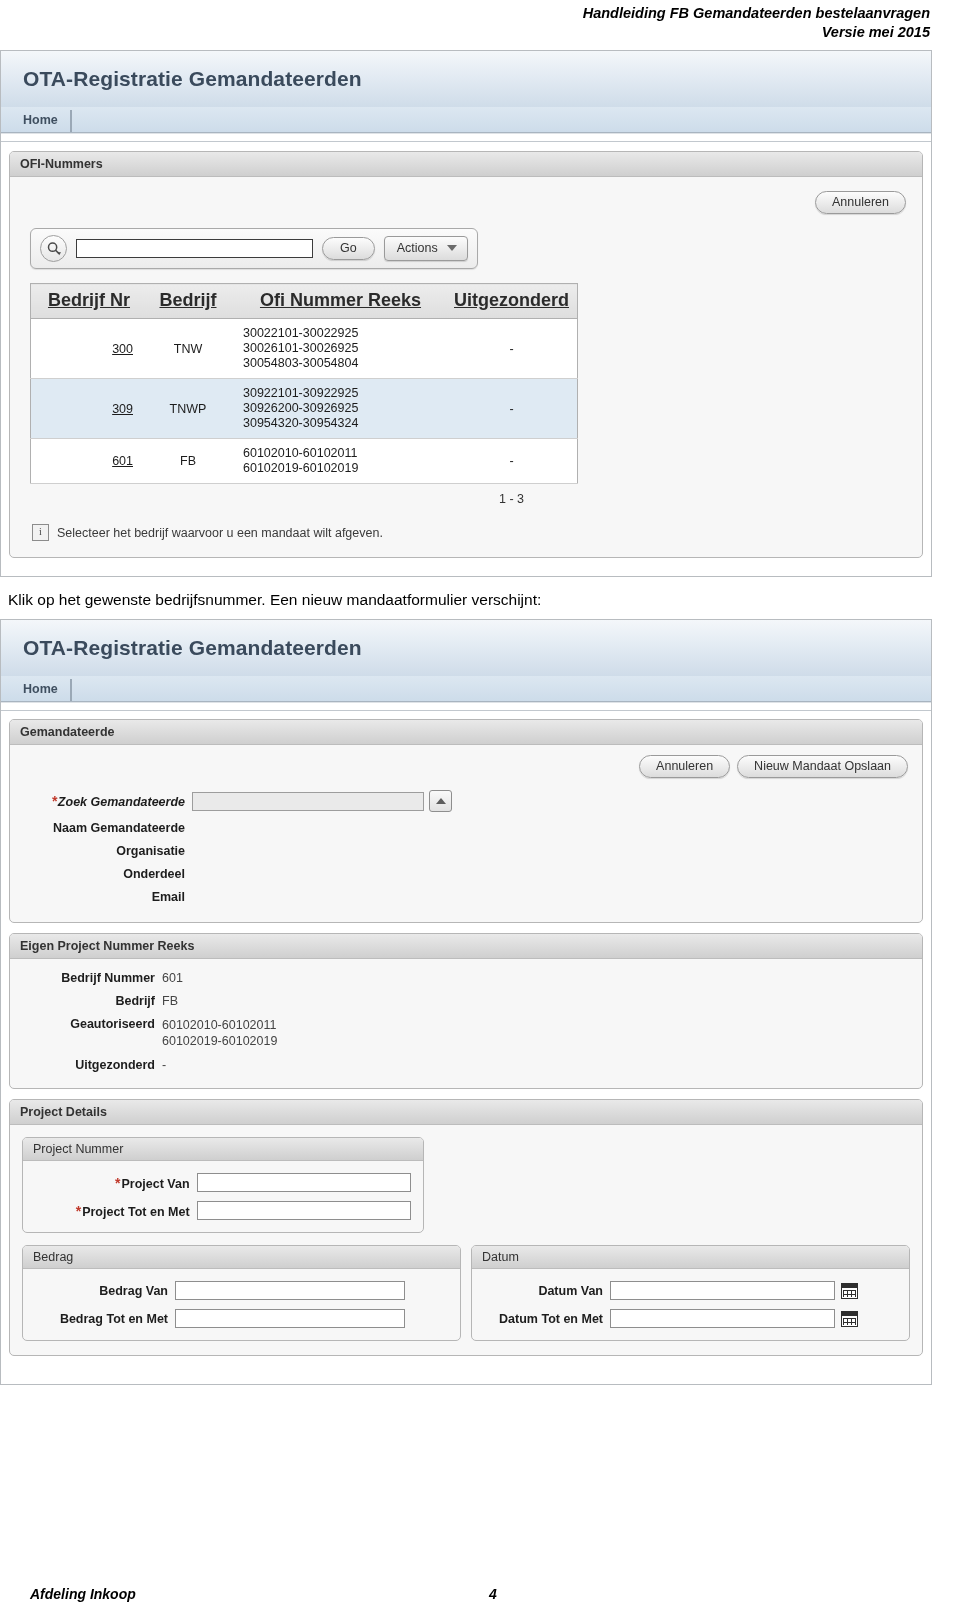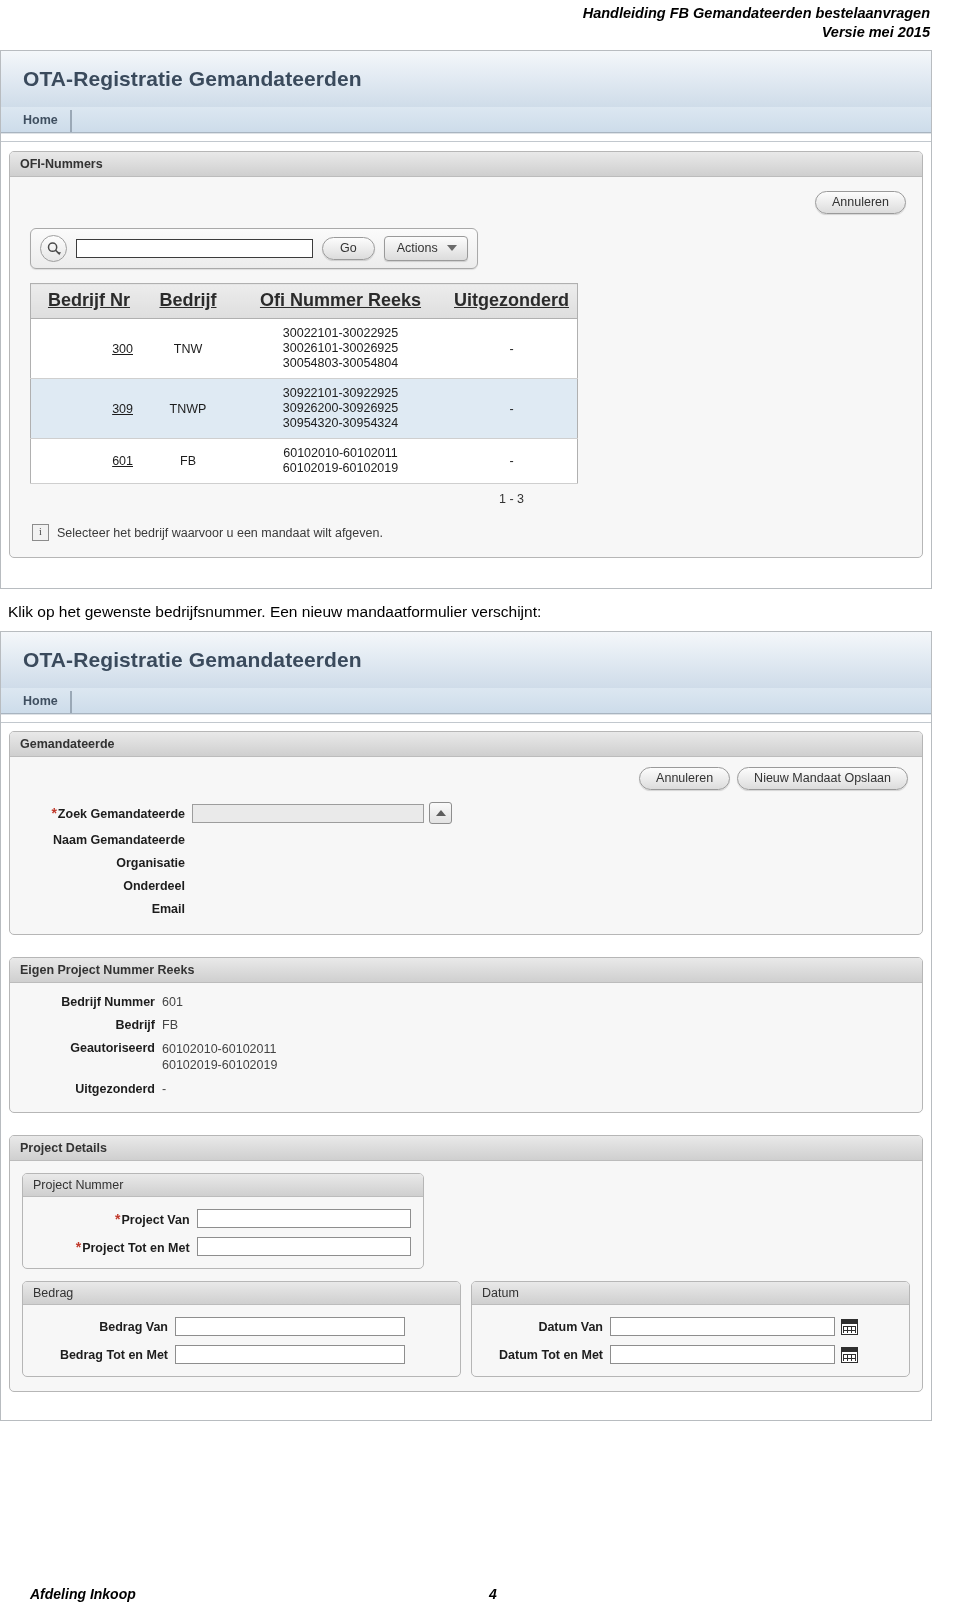--- a/index.html
+++ b/index.html
@@ -97,21 +97,21 @@
   .app-body {
     background: #ffffff;
     padding: 9px 8px 8px 8px;
   }
 
   
   .region {
     border: 1px solid #b6b6b6;
     border-radius: 5px;
     background: #f7f7f7;
-    margin-bottom: 22px;
+    margin-bottom: 10px;
     overflow: hidden;
   }
   .region-head {
     background: linear-gradient(to bottom, #e9e9e9 0%, #dcdcdc 50%, #cfcfcf 100%);
     border-bottom: 1px solid #bcbcbc;
     padding: 5px 10px;
     font-size: 12.5px;
     font-weight: bold;
     color: #333;
   }
@@ -203,21 +203,21 @@
     border-bottom: 1px solid #cfcfcf;
     font-size: 12.5px;
     color: #1c1c1c;
     padding: 7px 8px;
     vertical-align: middle;
   }
   .rpt tr.alt td { background: #dfeaf3; }
   .cell-link { text-decoration: underline; color: #1c1c1c; }
   .c-num  { width: 88px;  text-align: right;  padding-left: 14px !important; }
   .c-bed  { width: 78px;  text-align: center; }
-  .c-reeks{ width: 195px; text-align: center; line-height: 15px; }
+  .c-reeks{ width: 195px; line-height: 15px; }
   .c-uit  { width: 108px; text-align: center; }
   .pager {
     font-size: 12.5px;
     color: #333;
     text-align: right;
     padding: 8px 12px 0 0;
   }
   .info-line {
     display: flex;
     align-items: center;
@@ -422,21 +422,21 @@
     <div class="region">
       <div class="region-head">Gemandateerde</div>
       <div class="region-body" style="padding:8px 12px 16px 12px;">
 
         <div class="btn-row" style="padding-bottom:12px;">
           <span class="btn">Annuleren</span>
           <span class="btn">Nieuw Mandaat Opslaan</span>
         </div>
 
         <div class="frm-row">
-          <span class="frm-label" style="width:170px;">
+          <span class="frm-label" style="width:170px;font-style:italic;">
             <span class="req">*</span><span>Zoek Gemandateerde</span>
           </span>
           <input class="txt txt-grey" type="text" style="width: 232px;" value="">
           <span class="picker-btn">
               <span class="caret-up"></span>
             </span>
         </div>
 
         <div class="frm-row">
           <span class="frm-label" style="width:170px;">Naam Gemandateerde</span>

